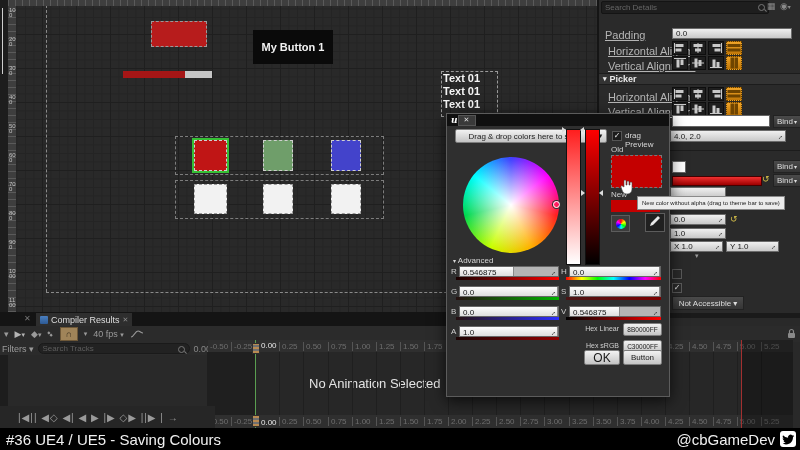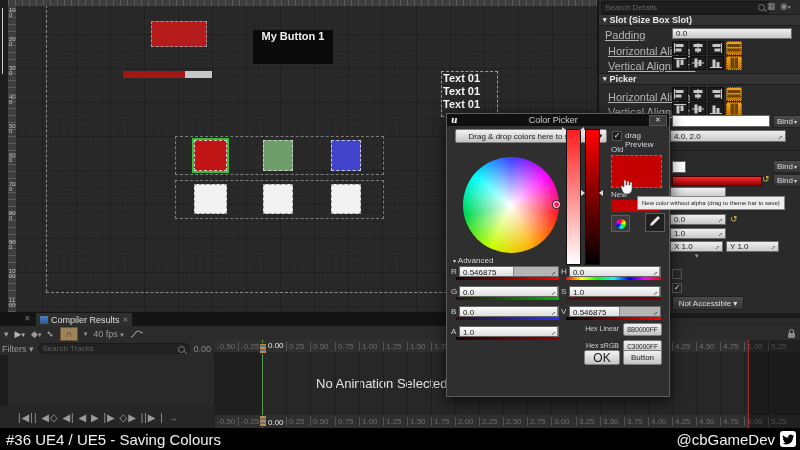--- a/index.html
+++ b/index.html
@@ -16,39 +16,39 @@
     background-size:34px 34px,34px 34px,8.5px 8.5px,8.5px 8.5px;}
   #left-strip{left:0;top:0;width:8px;height:428px;background:#1d1d1d;}
   #top-ruler{left:8px;top:0;width:589px;height:6px;background:#3e3e3e;
     background-image:repeating-linear-gradient(90deg,#5a5a5a 0 1px,transparent 1px 7px);}
   #v-ruler{left:8px;top:6px;width:8px;height:306px;background:#3e3e3e;
     background-image:repeating-linear-gradient(0deg,#5a5a5a 0 1px,transparent 1px 7px);}
   .vr-label{position:absolute;left:1px;width:7px;font-size:6px;line-height:5px;
     color:#c2c2c2;word-break:break-all;}
   .dashed{border:1px dashed #9a9a9a;}
   .widget-btn{background:#0a0a0a;color:#f2f2f2;font-weight:bold;font-size:11px;
-    display:flex;align-items:flex-start;justify-content:center;}
+    display:flex;align-items:center;justify-content:center;}
   .swatch{border:1px dashed #cfcfcf;}
   .ovl-text{color:#8f8f8f;font-weight:bold;font-size:11px;line-height:13px;white-space:nowrap;}
   
   #tabbar{left:0;top:312px;width:597px;height:14px;background:#141414;}
   #comp-tab{position:absolute;left:36px;top:1px;height:13px;background:#2e2e2e;
     display:flex;align-items:center;gap:3px;padding:0 4px;font-size:9px;color:#ddd;}
   #anim-toolbar{left:0;top:326px;width:800px;height:16px;background:#2b2b2b;
     display:flex;align-items:center;gap:6px;padding-left:4px;box-sizing:border-box;
     color:#9a9a9a;font-size:9px;}
   #filters-row{left:0;top:342px;width:215px;height:13px;background:#2b2b2b;
     display:flex;align-items:center;gap:4px;font-size:9px;color:#9a9a9a;}
   .pill{background:#222;border:1px solid #1a1a1a;border-radius:6px;height:9px;
     display:flex;align-items:flex-end;padding:0 4px;color:#5d5d5d;font-size:8px;}
   .mag{width:5px;height:5px;border:1px solid #777;border-radius:50%;position:relative;flex:none;}
   .mag::after{content:"";position:absolute;width:3px;height:1px;background:#777;
     transform:rotate(45deg);right:-3px;bottom:-1px;}
   
-  #timeline{left:215px;top:340px;width:585px;height:88px;background:#6d28d9;}
+  #timeline{left:208px;top:340px;width:585px;height:88px;background:#6d28d9;}
   .tl-ruler{position:absolute;left:0;width:585px;height:12px;background:#2f2f2f;overflow:hidden;}
   .tick-label{position:absolute;top:2px;font-size:8px;color:#6e6e6e;border-left:1px solid #555;
     padding-left:2px;line-height:9px;white-space:nowrap;}
   .tl-grid{position:absolute;top:12px;width:1px;height:63px;background:#1f1f1f;}
   #transport{left:0;top:406px;width:215px;height:22px;background:#262626;
     display:flex;align-items:center;color:#9a9a9a;font-size:10px;letter-spacing:1px;}
   
   #footer{left:0;top:428px;width:800px;height:22px;background:#000;display:flex;
     align-items:center;color:#f0f0f0;}
   
@@ -285,24 +285,20 @@
 
   <div id="details" class="abs">
 
     <div class="abs" style="left:2px;top:1px;width:160px;height:11px;background:#1e1e1e;border:1px solid #141414;border-radius:2px;display:flex;align-items:center;padding:0 3px;color:#666;font-size:8px;">
       <span style="flex:1;">Search Details</span>
       <span class="mag"></span>
     </div>
     <span class="abs" style="left:168px;top:1px;color:#8a8a8a;font-size:9px;">▦</span>
     <span class="abs" style="left:181px;top:1px;color:#8a8a8a;font-size:9px;">◉<span style="font-size:6px;">▾</span></span>
 
-    <div class="sec-head" style="top:14px;">
-      <span style="font-size:7px;">▾</span>
-      <span>Slot (Size Box Slot)</span>
-    </div>
     <span class="row-label" style="left:6px;top:29px;">Padding</span>
     <div class="lite-input" style="left:73px;top:28px;width:120px;height:11px;">
       <span>0.0</span>
     </div>
     <span class="row-label" style="left:9px;top:45px;">Horizontal Alignme</span>
     <div class="algn-group" style="left:73px;top:41px;">
         <div class="ab">
           <svg width="14" height="12" viewBox="0 0 14 12" fill="#c8c8c8" stroke="#c8c8c8" stroke-width="1">
             <line x1="1.5" y1="1" x2="1.5" y2="11"></line>
             <rect x="3" y="2.5" width="7" height="2"></rect>
@@ -473,21 +469,20 @@
     <div class="chk" style="left:73px;top:283px;">✓</div>
     <div class="bind-btn" style="left:73px;top:296px;width:70px;height:12px;">
         <span>Not Accessible ▾</span>
       </div>
     <div class="abs" style="left:0;top:313px;width:203px;height:5px;background:#1a1a1a;"></div>
   </div>
 
   <div id="dialog" class="abs">
     <div id="dlg-title">
       <span style="font-family:'DejaVu Serif',serif;font-style:italic;font-weight:bold;margin-left:4px;color:#fff;font-size:9px;">u</span>
-      <span style="flex:1;text-align:center;font-size:9px;">Color Picker</span>
       <span style="background:#3a3a3a;border:1px solid #555;width:16px;height:9px;margin-right:2px;display:flex;align-items:center;justify-content:center;font-size:7px;color:#ddd;">✕</span>
     </div>
 
     <div class="abs btn-lite" style="left:8px;top:15px;width:138px;height:12px;font-size:8px;">
         <span>Drag &amp; drop colors here to save</span>
       </div>
     <div class="abs btn-lite" style="left:147px;top:15px;width:11px;height:12px;font-size:7px;">▾</div>
     <div class="abs" style="left:165px;top:17px;width:8px;height:8px;background:#1c1c1c;border:1px solid #555;color:#e8e8e8;font-size:8px;line-height:8px;text-align:center;">✓</div>
     <span class="abs" style="left:178px;top:17px;color:#d8d8d8;font-size:8px;">drag Preview</span>
 

